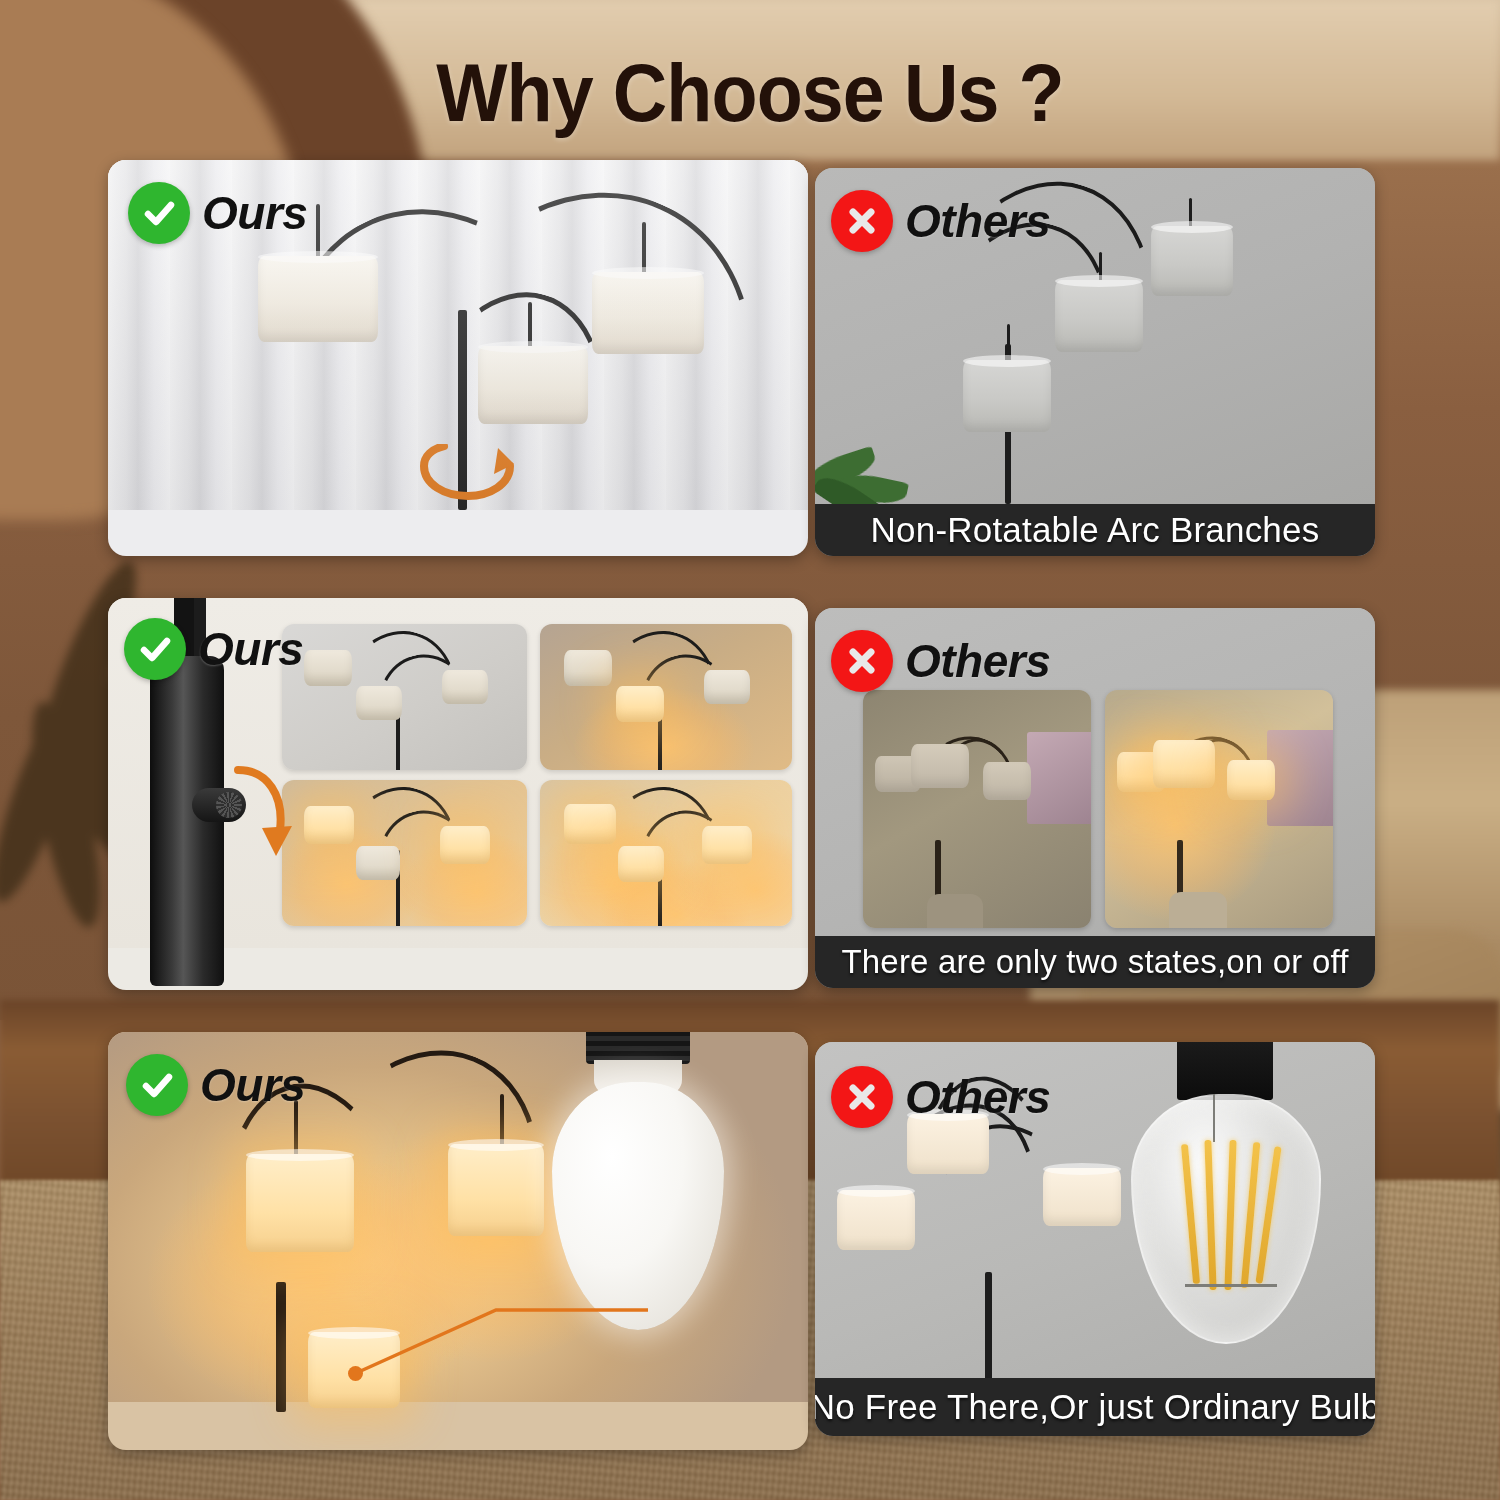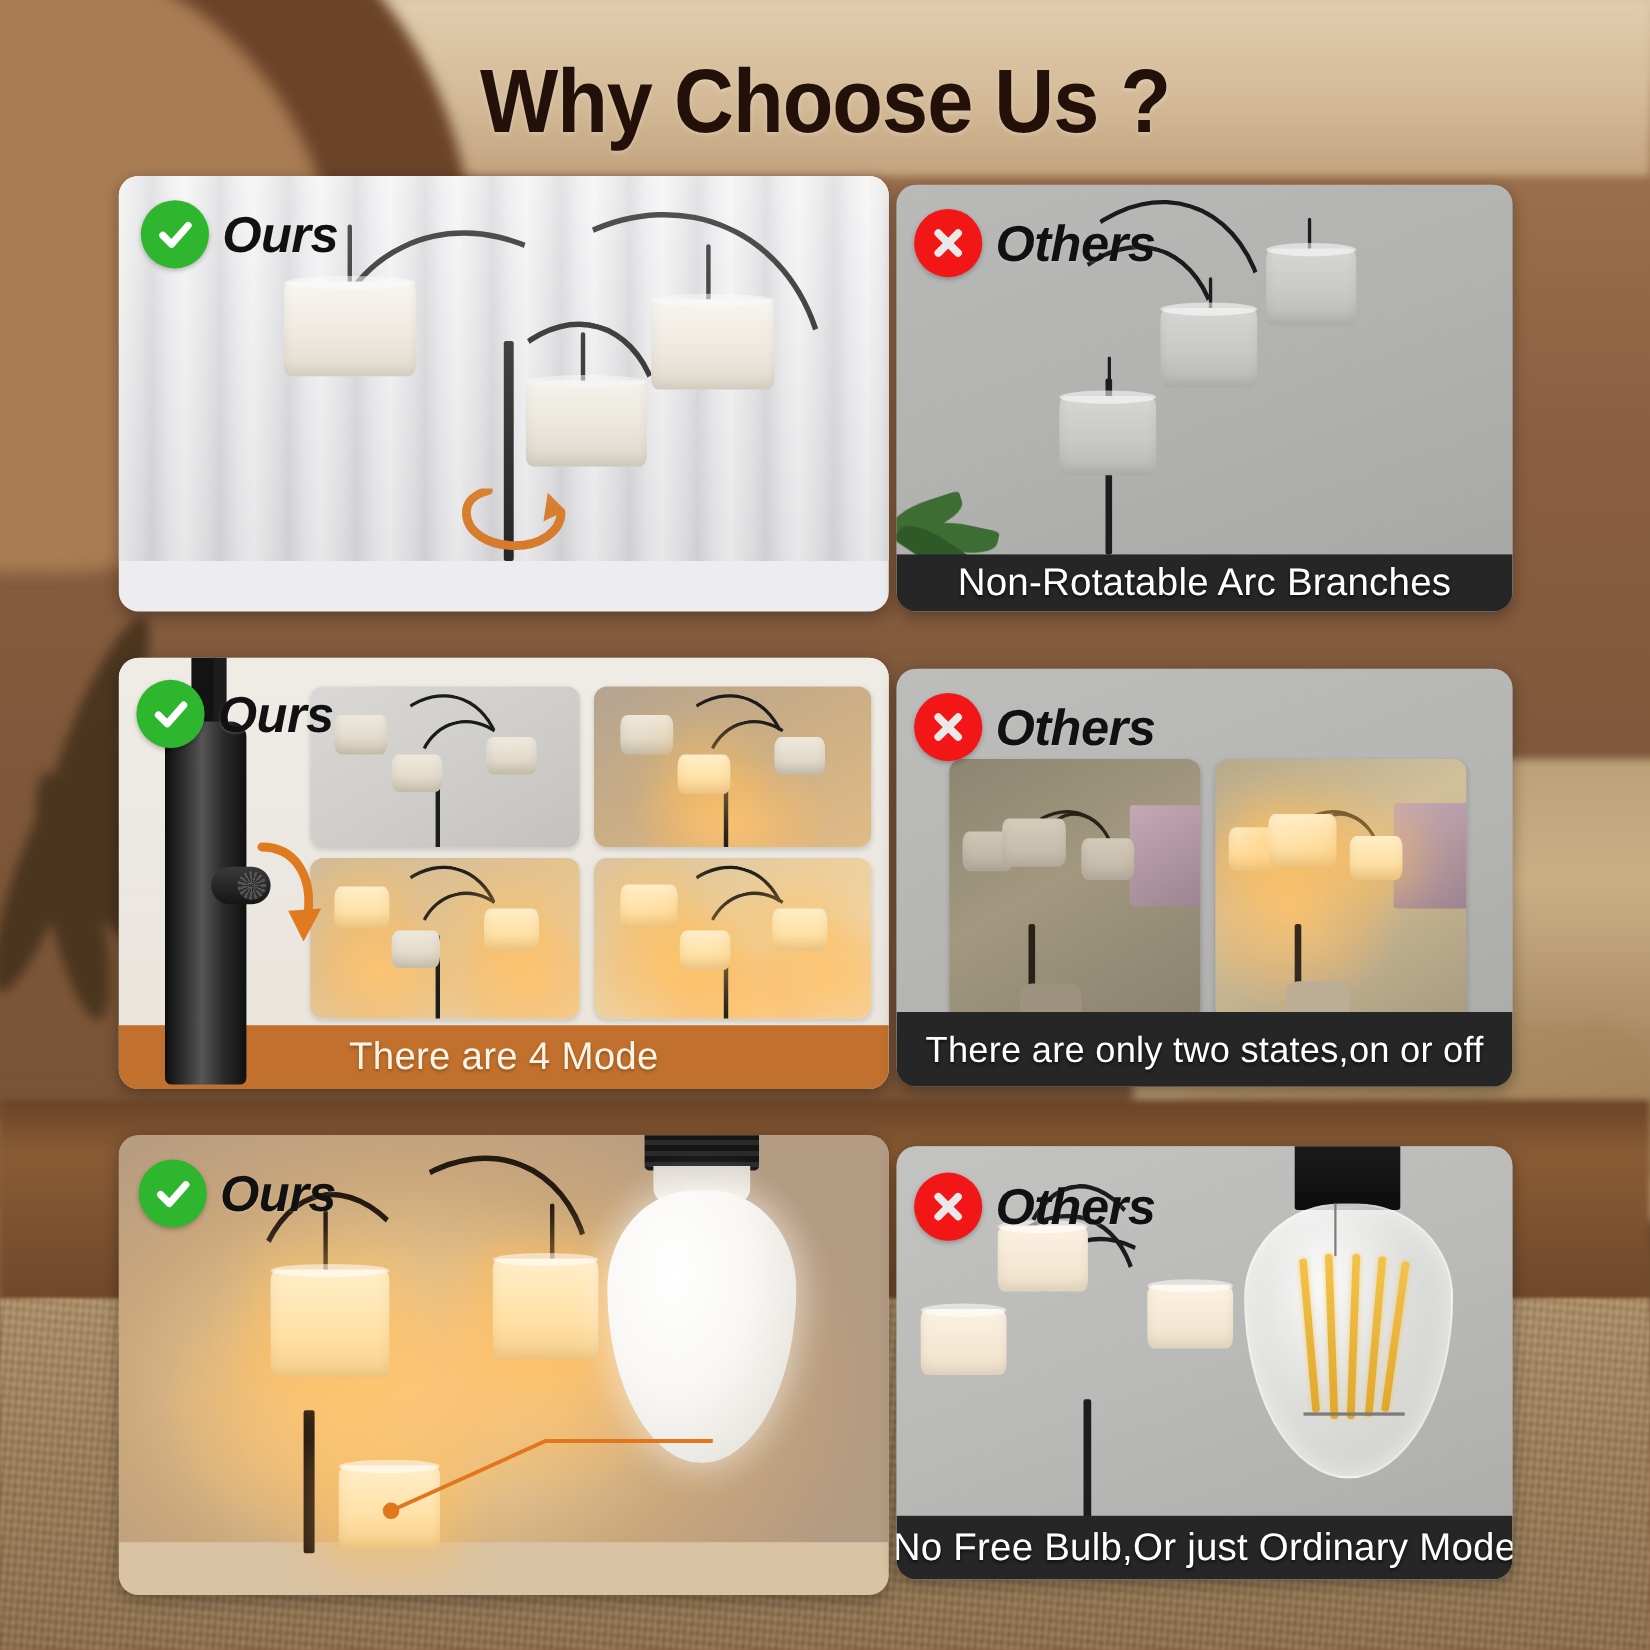--- a/index.html
+++ b/index.html
@@ -453,21 +453,20 @@
       </div>
     </div>
     <div class="badge-row" style="left:16px; top:20px;">
       <span class="badge ok">
         <svg width="40" height="40" viewBox="0 0 40 40">
             <path d="M9 21 L17 29 L32 12" fill="none" stroke="#fff" stroke-width="6.5" stroke-linecap="round" stroke-linejoin="round"></path>
           </svg>
       </span>
       <span class="badge-label">Ours</span>
     </div>
-    <div class="caption ours" style="height:58px;">There are 4 Mode</div>
   </div>
 
   <div class="panel p2-others" style="left:815px; top:608px; width:560px; height:380px; background:#b5b5b4;">
     <div class="scene">
 
       <div class="oth-thumb oth-room-dim" style="left:48px; top:82px; width:228px; height:238px;">
         <div class="art-frame" style="right:-6px; top:42px; width:70px; height:92px;"></div>
         <div class="arc" style="left:40px; top:44px; width:110px; height:150px; transform:rotate(22deg) scaleX(-1); border-width:3px; border-top-color:#2a2218;"></div>
         <div class="arc" style="left:76px; top:48px; width:90px; height:160px; transform:rotate(-8deg); border-width:3px; border-top-color:#2a2218;"></div>
         <div class="rod" style="left:72px; top:150px; width:6px; height:90px; background:#2a2218;"></div>
@@ -490,21 +489,21 @@
       </div>
     </div>
     <div class="badge-row" style="left:16px; top:22px;">
       <span class="badge bad">
         <svg width="40" height="40" viewBox="0 0 40 40">
             <path d="M11 11 L29 29 M29 11 L11 29" fill="none" stroke="#e9e9e9" stroke-width="7" stroke-linecap="round"></path>
           </svg>
       </span>
       <span class="badge-label">Others</span>
     </div>
-    <div class="caption others" style="height:68px; font-size:33px;">There are only two states,on or off</div>
+    <div class="caption others" style="height:52px; font-size:33px;">There are only two states,on or off</div>
   </div>
 
   <div class="panel p3-ours" style="left:108px; top:1032px; width:700px; height:418px; background:#d9c3a4;">
     <div class="scene">
       <div class="glow" style="left:40px; top:120px; width:340px; height:260px;"></div>
       <div class="glow" style="left:230px; top:90px; width:300px; height:240px;"></div>
       <div class="arc" style="left:196px; top:14px; width:230px; height:300px; transform:rotate(22deg) scaleX(-1); border-width:5px; border-top-color:#241a12;"></div>
       <div class="arc" style="left:120px; top:50px; width:180px; height:300px; transform:rotate(-10deg); border-width:5px; border-top-color:#241a12;"></div>
       <div class="rod" style="left:168px; top:250px; width:10px; height:130px; background:#241a12;"></div>
       <div class="rod" style="left:186px; top:68px; width:4px; height:86px; background:#241a12;"></div>
@@ -569,16 +568,16 @@
       </div>
     </div>
     <div class="badge-row" style="left:16px; top:24px;">
       <span class="badge bad">
         <svg width="40" height="40" viewBox="0 0 40 40">
             <path d="M11 11 L29 29 M29 11 L11 29" fill="none" stroke="#e9e9e9" stroke-width="7" stroke-linecap="round"></path>
           </svg>
       </span>
       <span class="badge-label">Others</span>
     </div>
-    <div class="caption others" style="height:58px;">No Free Bulb,Or just Ordinary Mode</div>
+    <div class="caption others" style="height:58px;">No Free There,Or just Ordinary Bulb</div>
   </div>
 
 </div>
 
 </body></html>

